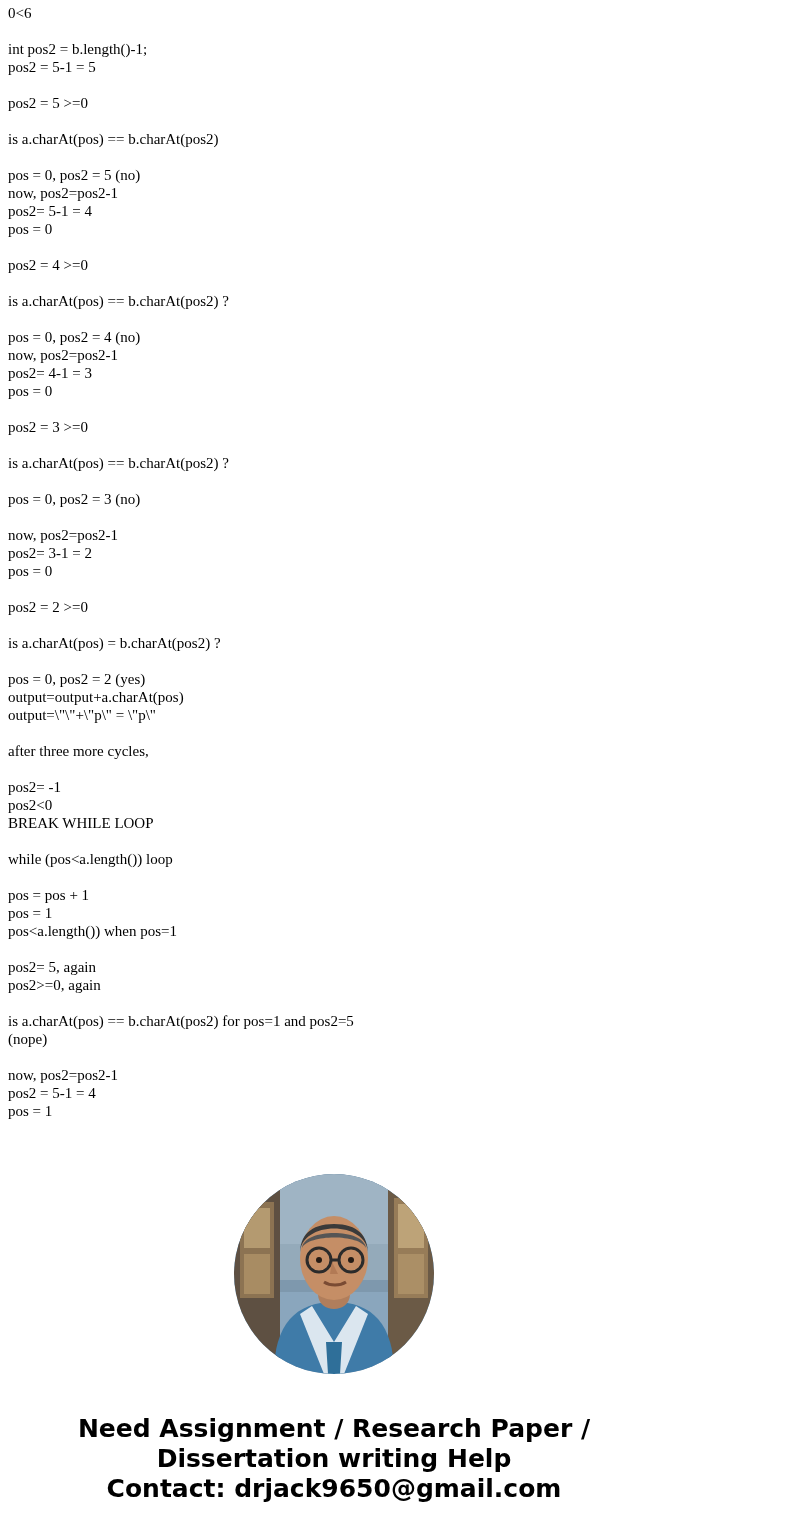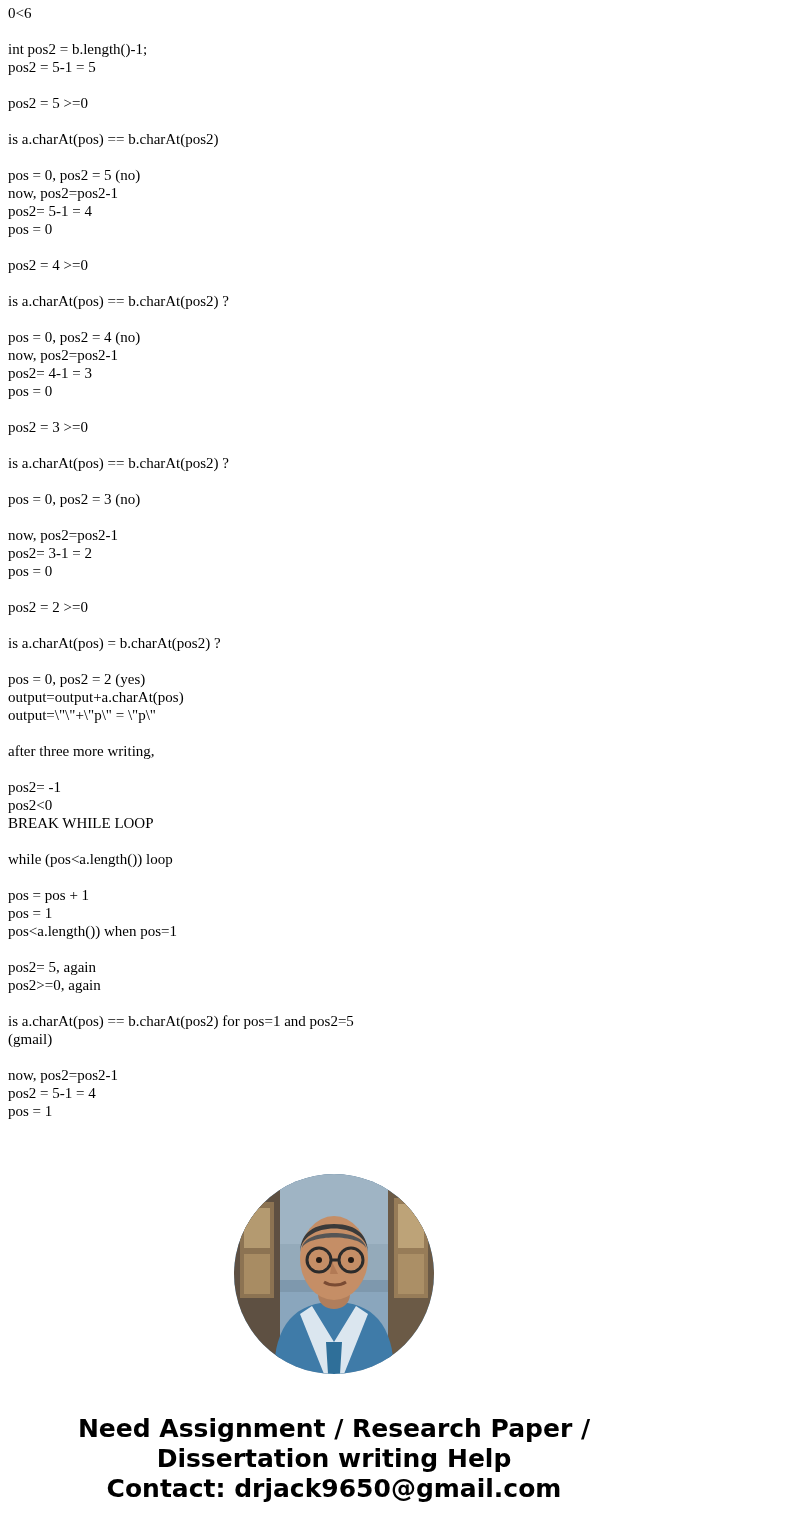--- a/index.html
+++ b/index.html
@@ -104,37 +104,37 @@
       <div class="line">pos = 0</div>
       <div class="gap"></div>
       <div class="line">pos2 = 2 &gt;=0</div>
       <div class="gap"></div>
       <div class="line">is a.charAt(pos) = b.charAt(pos2) ?</div>
       <div class="gap"></div>
       <div class="line">pos = 0, pos2 = 2 (yes)</div>
       <div class="line">output=output+a.charAt(pos)</div>
       <div class="line">output=\"\"+\"p\" = \"p\"</div>
       <div class="gap"></div>
-      <div class="line">after three more writing,</div>
+      <div class="line">after three more cycles,</div>
       <div class="gap"></div>
       <div class="line">pos2= -1</div>
       <div class="line">pos2&lt;0</div>
       <div class="line">BREAK WHILE LOOP</div>
       <div class="gap"></div>
       <div class="line">while (pos&lt;a.length()) loop</div>
       <div class="gap"></div>
       <div class="line">pos = pos + 1</div>
       <div class="line">pos = 1</div>
       <div class="line">pos&lt;a.length()) when pos=1</div>
       <div class="gap"></div>
       <div class="line">pos2= 5, again</div>
       <div class="line">pos2&gt;=0, again</div>
       <div class="gap"></div>
       <div class="line">is a.charAt(pos) == b.charAt(pos2) for pos=1 and pos2=5</div>
-      <div class="line">(gmail)</div>
+      <div class="line">(nope)</div>
       <div class="gap"></div>
       <div class="line">now, pos2=pos2-1</div>
       <div class="line">pos2 = 5-1 = 4</div>
       <div class="line">pos = 1</div>
     </div>
 
   <div class="avatar-wrap">
     <div class="avatar">
       <svg width="200" height="200" viewBox="0 0 200 200">
         <defs>

